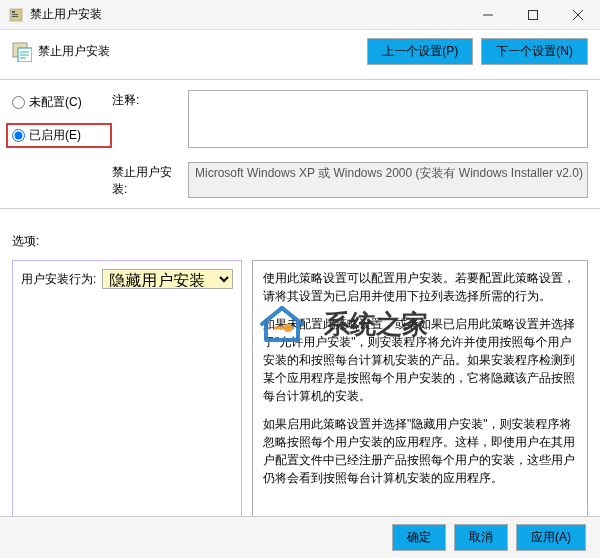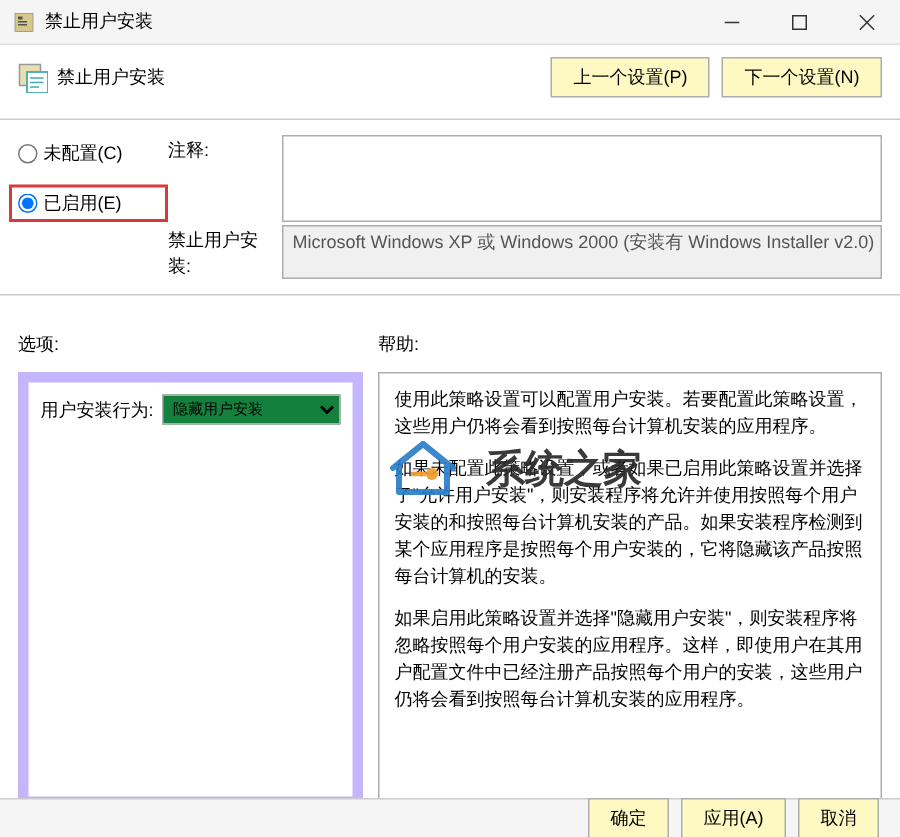--- a/index.html
+++ b/index.html
@@ -7,44 +7,44 @@
 .titlebar { height: 30px; background: #f5f5f5; display: flex; align-items: center; padding-left: 8px; border-bottom: 1px solid #e0e0e0; }
 .titlebar .icon { width: 16px; height: 16px; margin-right: 6px; }
 .titlebar .title { flex: 1; font-size: 12px; }
 .winbtns { display: flex; height: 100%; }
 .winbtn { width: 45px; display: flex; align-items: center; justify-content: center; cursor: pointer; }
 .winbtn svg { width: 10px; height: 10px; }
 .header { padding: 8px 12px; display: flex; align-items: center; justify-content: space-between; }
 .header-left { display: flex; align-items: center; gap: 6px; }
 .header-left .hicon { width: 20px; height: 20px; }
 .header-btns { display: flex; gap: 8px; }
-.btn { background: #fef9c3; border: 1px solid #adadad; padding: 4px 14px; font-size: 12px; cursor: pointer; font-family: inherit; }
+.btn { background: #0ea5e9; border: 1px solid #adadad; padding: 4px 14px; font-size: 12px; cursor: pointer; font-family: inherit; }
 .config-row { display: flex; padding: 4px 12px; }
 .radios { width: 100px; display: flex; flex-direction: column; gap: 12px; padding-top: 4px; }
 .radio-item { display: flex; align-items: center; gap: 4px; cursor: pointer; }
 .radio-item input { margin: 0; }
 .radio-hl { border: 2px solid #d43b3b; padding: 2px 4px; margin-left: -6px; }
-.right-fields { flex: 1; display: flex; flex-direction: column; gap: 2px; justify-content: flex-end; }
+.right-fields { flex: 1; display: flex; flex-direction: column; gap: 14px; justify-content: flex-end; }
 .field-row { display: flex; align-items: flex-start; gap: 6px; }
 .field-label { width: 70px; text-align: left; padding-top: 2px; }
 .comment-box { flex: 1; height: 58px; border: 1px solid #adadad; background: #fff; resize: none; font-family: inherit; font-size: 12px; padding: 2px 4px; overflow-y: scroll; }
 .platform-box { flex: 1; height: 36px; border: 1px solid #adadad; background: #f0f0f0; padding: 2px 4px 2px 6px; color: #555; overflow-y: scroll; white-space: nowrap; }
 .divider { border: none; border-top: 1px solid #ccc; margin: 6px 0; }
 .labels-row { display: flex; padding: 4px 12px; margin-top: 20px; }
 .labels-row .lbl-left { width: 240px; }
 .labels-row .lbl-right { flex: 1; }
 .main-area { display: flex; padding: 6px 12px; gap: 10px; height: 302px; }
-.options-panel { width: 230px; border: 7px solid #c4b5fd; padding: 8px; overflow-y: scroll; }
+.options-panel { width: 230px; border: 1px solid #c4b5fd; padding: 8px; overflow-y: scroll; }
 .opt-row { display: flex; align-items: center; gap: 6px; }
-.opt-select { flex: 1; border: 1px solid #adadad; background: #15803d; font-family: inherit; font-size: 10px; padding: 1px 2px; height: 20px; }
+.opt-select { flex: 1; border: 1px solid #adadad; background: #fef9c3; font-family: inherit; font-size: 16px; padding: 1px 2px; height: 20px; }
 .help-panel { flex: 1; border: 1px solid #adadad; padding: 8px 10px; overflow-y: scroll; line-height: 1.5; position: relative; }
 .help-panel p { margin-bottom: 10px; }
 .watermark { position: absolute; top: 44px; left: 7px; display: flex; align-items: center; gap: 20px; pointer-events: none; opacity: 0.92; }
 .watermark .wm-text { font-size: 26px; font-weight: bold; color: #2a2a2a; font-family: "SimHei", sans-serif; }
-.footer { position: absolute; bottom: 0; left: 0; right: 0; height: 26px; border-top: 1px solid #ccc; display: flex; align-items: center; justify-content: flex-end; gap: 8px; padding: 0 14px; background: #f5f5f5; }
+.footer { position: absolute; bottom: 0; left: 0; right: 0; height: 42px; border-top: 1px solid #ccc; display: flex; align-items: center; justify-content: flex-end; gap: 8px; padding: 0 14px; background: #f5f5f5; }
 ::-webkit-scrollbar { width: 16px; }
 ::-webkit-scrollbar-track { background: #f0f0f0; }
 ::-webkit-scrollbar-thumb { background: #c0c0c0; border: 1px solid #a0a0a0; }
 ::-webkit-scrollbar-button { background: #f0f0f0; height: 16px; border: 1px solid #c0c0c0; }
 </style>
 </head>
 <body>
 
 <div class="titlebar">
   <span class="icon">
@@ -119,48 +119,47 @@
       <span class="field-label">禁止用户安装:</span>
       <div class="platform-box">Microsoft Windows XP 或 Windows 2000 (安装有 Windows Installer v2.0)</div>
     </div>
   </div>
 </div>
 
 <hr class="divider">
 
 <div class="labels-row">
   <span class="lbl-left">选项:</span>
-  <span class="lbl-right">帮助:</span>
 </div>
 
 <div class="main-area">
   <div class="options-panel">
     <div class="opt-row">
       <span>用户安装行为:</span>
       <select class="opt-select">
         <option>隐藏用户安装</option>
       </select>
     </div>
   </div>
   <div class="help-panel">
-    <p>使用此策略设置可以配置用户安装。若要配置此策略设置，这些用户仍将会看到按照每台计算机安装的应用程序。</p>
+    <p>使用此策略设置可以配置用户安装。若要配置此策略设置，请将其设置为已启用并使用下拉列表选择所需的行为。</p>
     <p>如果未配置此策略设置，或者如果已启用此策略设置并选择了"允许用户安装"，则安装程序将允许并使用按照每个用户安装的和按照每台计算机安装的产品。如果安装程序检测到某个应用程序是按照每个用户安装的，它将隐藏该产品按照每台计算机的安装。</p>
     <p>如果启用此策略设置并选择"隐藏用户安装"，则安装程序将忽略按照每个用户安装的应用程序。这样，即使用户在其用户配置文件中已经注册产品按照每个用户的安装，这些用户仍将会看到按照每台计算机安装的应用程序。</p>
     <div class="watermark">
       <svg width="44" height="38" viewBox="0 0 44 38">
         <path d="M22 2 L38 15 L38 34 L6 34 L6 15 Z" fill="none" stroke="#2a7ec9" stroke-width="4" stroke-linejoin="round"></path>
         <line x1="2" y1="18" x2="22" y2="2" stroke="#2a7ec9" stroke-width="4" stroke-linecap="round"></line>
         <line x1="42" y1="18" x2="22" y2="2" stroke="#2a7ec9" stroke-width="4" stroke-linecap="round"></line>
         <circle cx="28" cy="22" r="4" fill="#f29b2a"></circle>
         <line x1="14" y1="22" x2="24" y2="22" stroke="#f29b2a" stroke-width="3"></line>
       </svg>
       <div>
         <div class="wm-text">系统之家</div>
       </div>
     </div>
   </div>
 </div>
 
 <div class="footer">
   <button class="btn">确定</button>
+  <button class="btn">取消</button>
   <button class="btn">应用(A)</button>
-  <button class="btn">取消</button>
 </div>
 
 </body></html>

